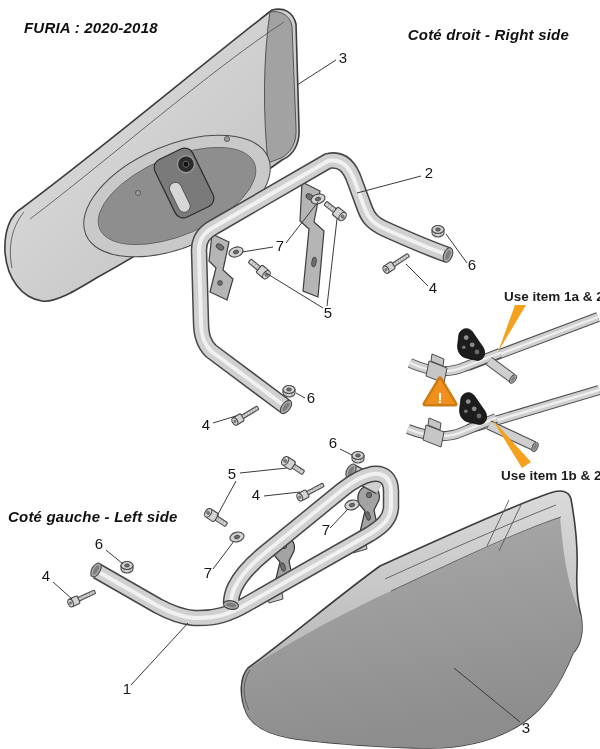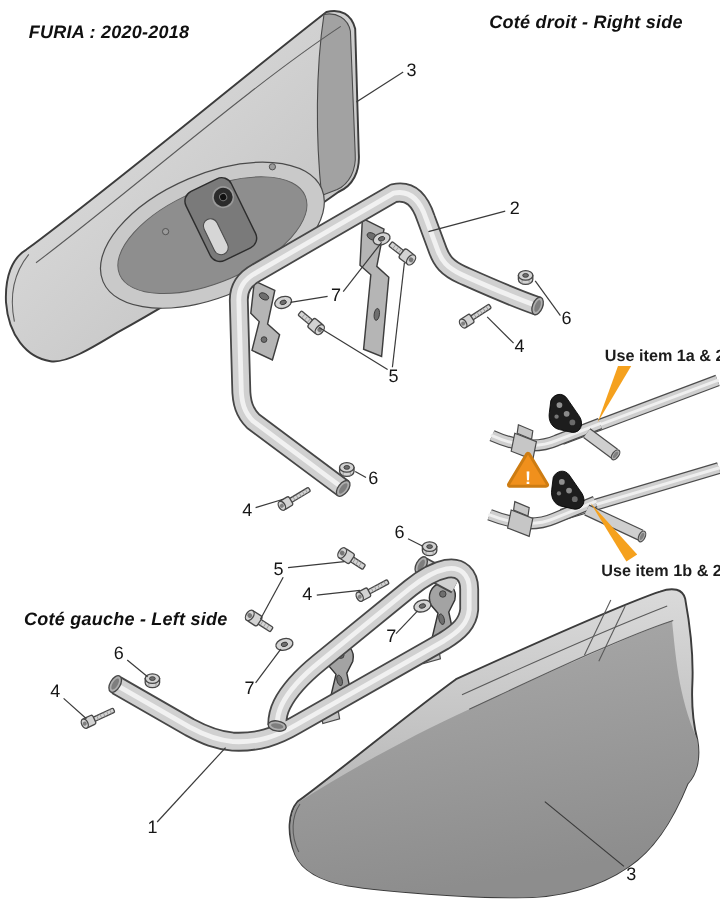--- a/index.html
+++ b/index.html
@@ -283,18 +283,18 @@
     <text class="co" x="326" y="535">7</text>
     <text class="co" x="208" y="578">7</text>
     <text class="co" x="99" y="549">6</text>
     <text class="co" x="46" y="581">4</text>
     <text class="co" x="127" y="694">1</text>
     <text class="co" x="526" y="733">3</text>
   </g>
 </svg>
 
   <div class="t heading" style="left:24px;top:19px">FURIA : 2020-2018</div>
-  <div class="t heading" style="right:31px;top:10px">Coté droit - Right side</div>
-  <div class="t heading" style="left:20px;top:508px">Coté gauche - Left side</div>
+  <div class="t heading" style="right:31px;top:26px">Coté droit - Right side</div>
+  <div class="t heading" style="left:8px;top:508px">Coté gauche - Left side</div>
   <div class="t note" style="left:504px;top:289px">Use item 1a &amp; 2a</div>
   <div class="t note" style="left:501px;top:468px">Use item 1b &amp; 2b</div>
 
 </div>
 
 </body></html>

